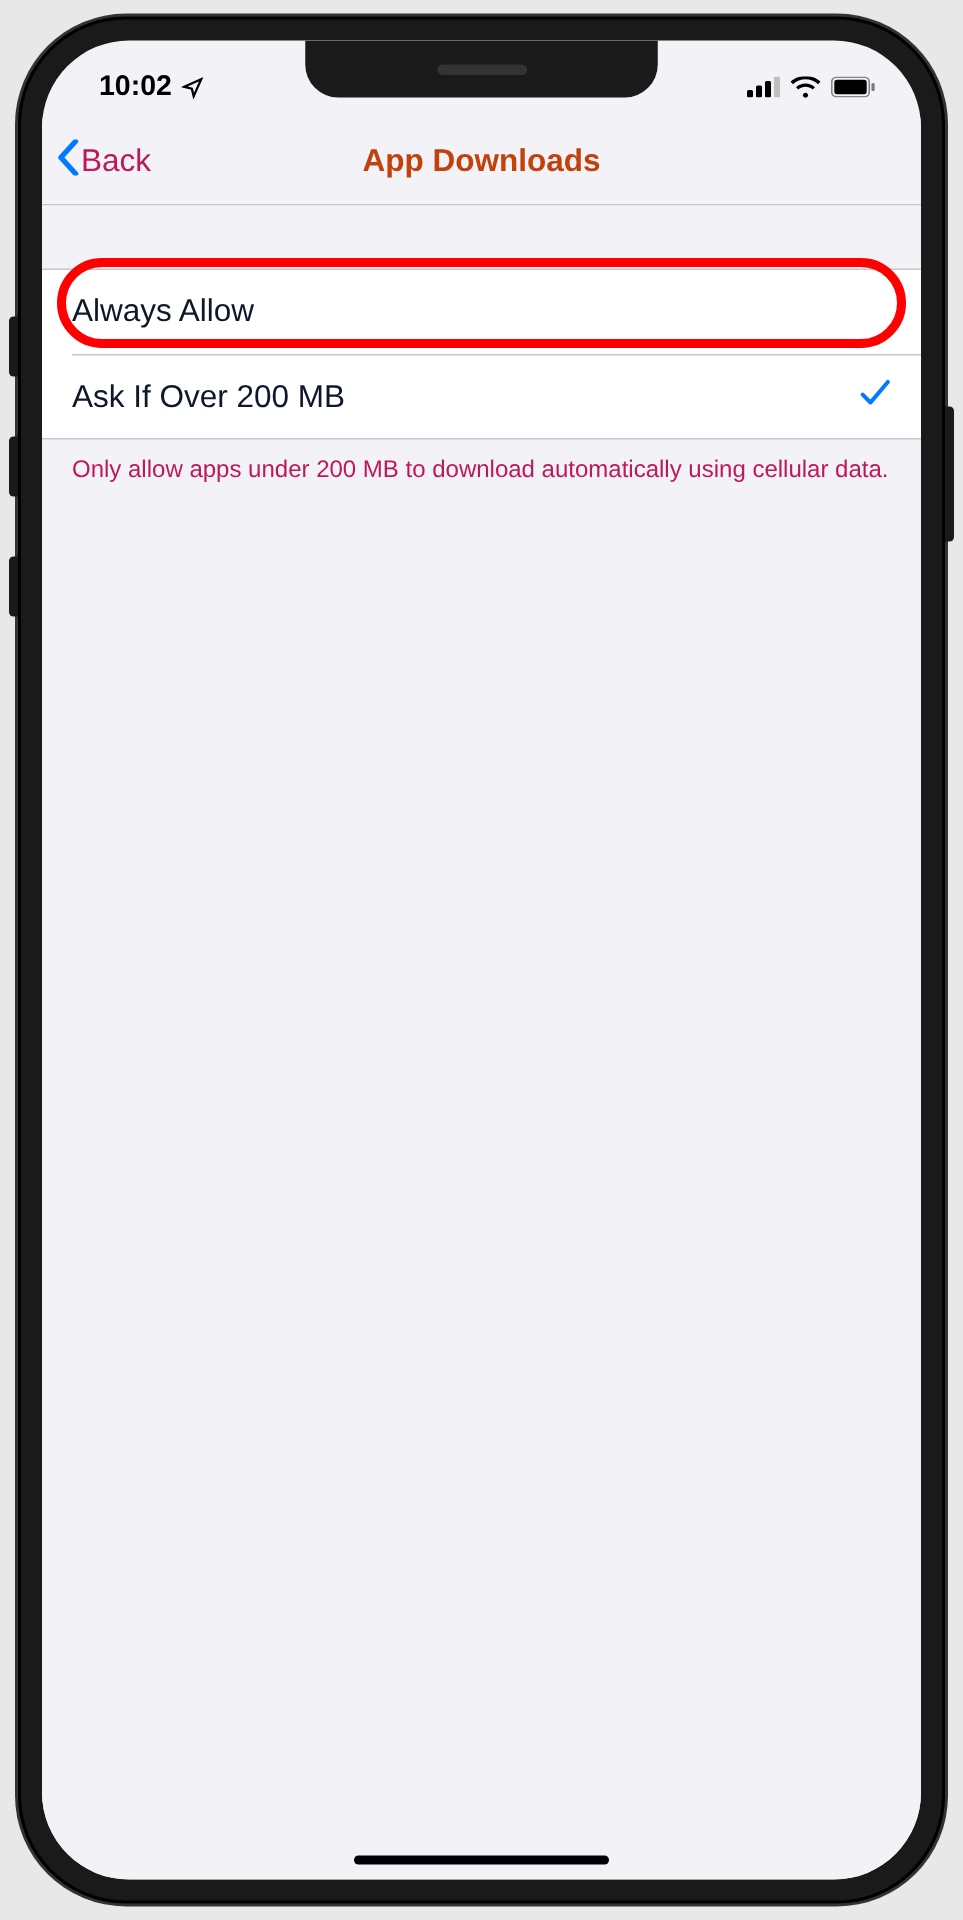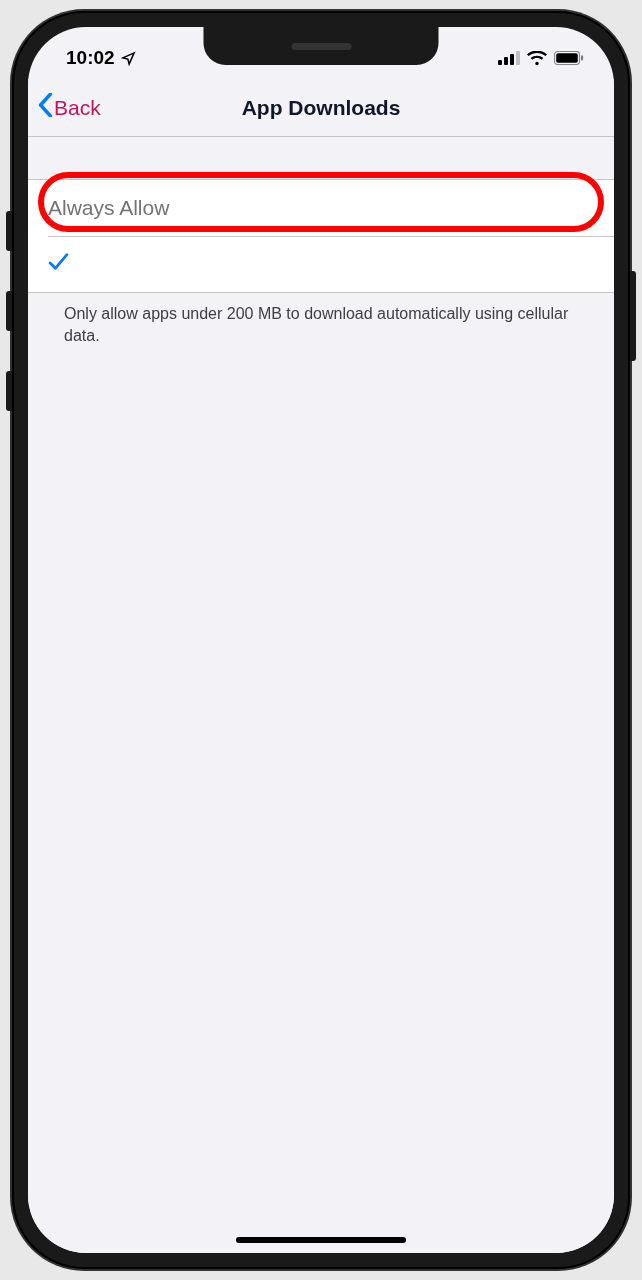--- a/index.html
+++ b/index.html
@@ -140,21 +140,21 @@
       cursor: pointer;
     }
 
     .back-chevron {
       margin-right: 1px;
     }
 
     .nav-title {
       font-size: 21px;
       font-weight: 600;
-      color: #0f172a;
+      color: #c2410c;
     }
 
     .content {
       position: absolute;
       top: 110px;
       left: 0;
       right: 0;
       bottom: 0;
       background: #f2f2f7;
     }
@@ -166,21 +166,21 @@
       border-bottom: 0.5px solid #c6c6c8;
     }
 
     .list-item {
       display: flex;
       align-items: center;
       justify-content: space-between;
       min-height: 56px;
       padding: 0 20px;
       font-size: 21px;
-      color: #737373;
+      color: #0f172a;
       cursor: pointer;
       position: relative;
     }
 
     .list-item + .list-item {
       border-top: 0.5px solid #c6c6c8;
       margin-left: 20px;
       padding-left: 0;
       padding-right: 20px;
     }
@@ -193,24 +193,24 @@
       background:#fff;
     }
 
     .checkmark {
       color: #007aff;
       font-size: 22px;
       font-weight: 500;
     }
 
     .footer-text {
-      padding: 10px 36px;
+      padding: 10px 20px;
       font-size: 16px;
       line-height: 1.35;
-      color: #404040;
+      color: #be185d;
     }
 
     .highlight-ring {
       position: absolute;
       border: 6px solid #ff0000;
       border-radius: 30px;
       pointer-events: none;
       z-index: 200;
     }
 
@@ -281,20 +281,21 @@
     </div>
 
     <div class="content">
       <div class="list-group">
 
         <div class="list-item">
           <span>Always Allow</span>
         </div>
 
         <div class="list-item">
+          <span>Ask If Over 200 MB</span>
           <span class="checkmark">
             <svg width="21" height="20" viewBox="0 0 20 18" fill="none">
               <path d="M2 10 L7 15 L18 2" stroke="#007aff" stroke-width="2.6" stroke-linecap="round" stroke-linejoin="round"></path>
             </svg>
           </span>
         </div>
 
 
       </div>
 

